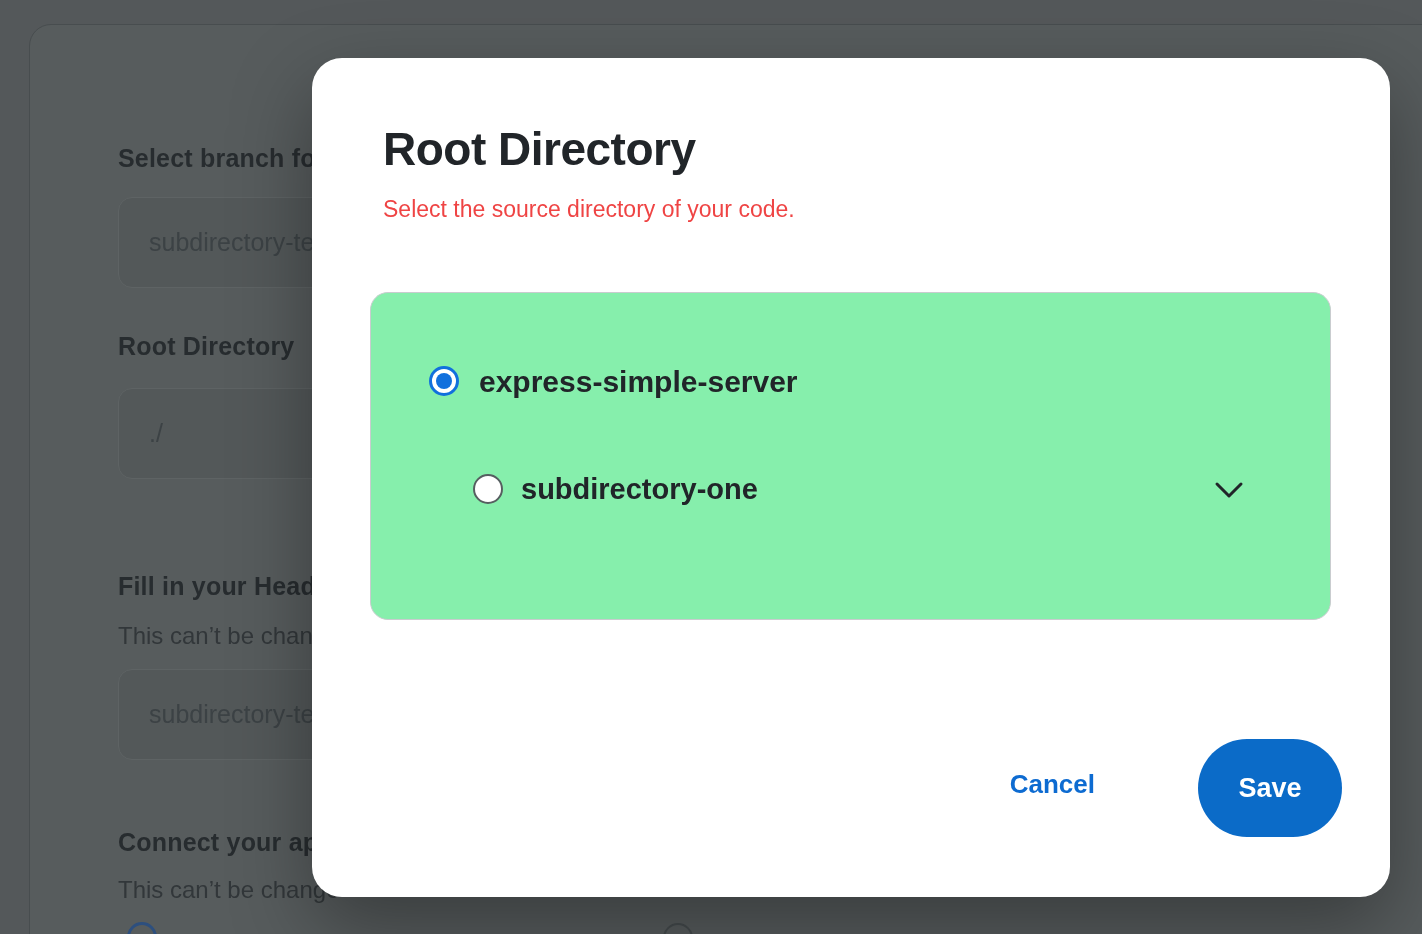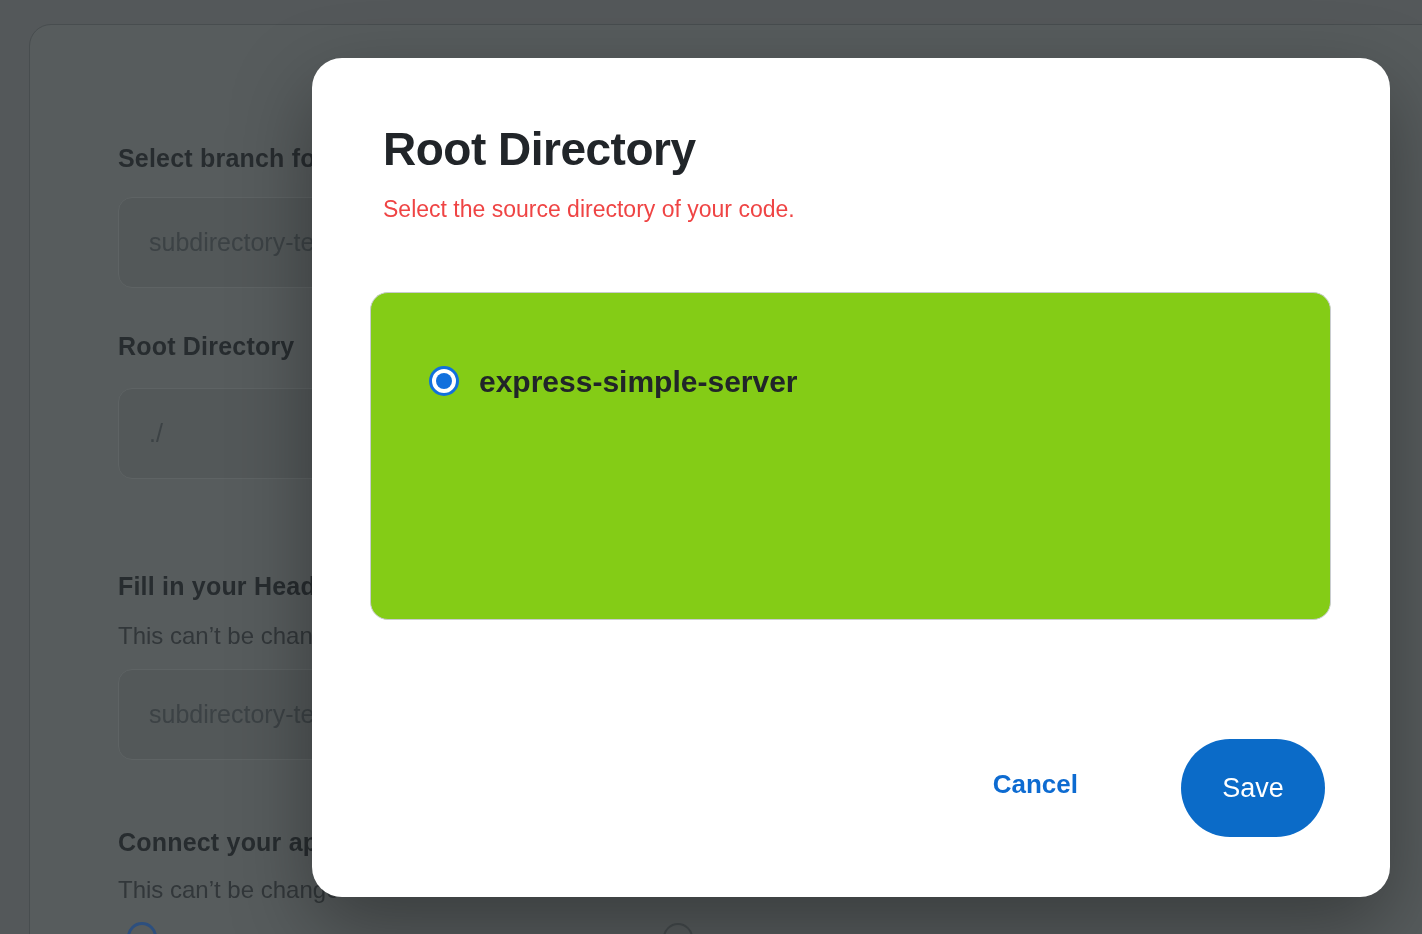--- a/index.html
+++ b/index.html
@@ -57,21 +57,21 @@
     letter-spacing: -0.5px;
   }
   .modal-subtitle {
     position: absolute; left: 71px; top: 138px;
     font-size: 23px; font-weight: 400; color: #ef4444;
   }
   .option-box {
     position: absolute; left: 58px; top: 234px;
     width: 961px; height: 328px;
     border: 1px solid #c9cccf; border-radius: 18px;
-    background: #84cc16;
+    background: #86efac;
   }
   .option-row { position: absolute; left: 0; width: 100%; height: 60px; cursor: pointer; }
   .option-row.row-0 { top: 58px; }
   .option-row.row-1 { top: 166px; }
   .radio {
     position: absolute; width: 30px; height: 30px; border-radius: 50%;
     background: #fff;
   }
   .row-0 .radio { left: 58px; top: 15px; }
   .row-1 .radio { left: 102px; top: 15px; }
@@ -85,32 +85,32 @@
   .option-label {
     position: absolute; top: 14px;
     font-weight: 700; color: #212529; white-space: nowrap;
   }
   .row-0 .option-label { left: 108px; font-size: 30px; }
   .row-1 .option-label { left: 150px; font-size: 29px; }
   .chevron {
     position: absolute; right: 86px; top: 22px; width: 30px; height: 18px;
     cursor: pointer;
   }
-  .modal-actions { position: absolute; right: 65px; bottom: 60px; height: 98px; }
+  .modal-actions { position: absolute; right: 48px; bottom: 60px; height: 98px; }
   .cancel-link {
     position: absolute; right: 247px; top: 30px;
     font-size: 26px; font-weight: 700; color: #0d6bd1;
     background: none; border: none; cursor: pointer;
     font-family: inherit; white-space: nowrap;
   }
   .save-button {
     position: absolute; right: 0; top: 0;
     width: 144px; height: 98px; border-radius: 49px;
     background: #0b6bc8; border: none; cursor: pointer;
-    color: #ffffff; font-size: 27px; font-weight: 400;
+    color: #ffffff; font-size: 27px; font-weight: 700;
     font-family: inherit;
   }
 </style>
 </head>
 <body>
 
 <div class="stage">
 
   <div class="bg-card">
 
@@ -142,20 +142,29 @@
     <div class="modal-title">Root Directory</div>
     <div class="modal-subtitle">Select the source directory of your code.</div>
 
     <div class="option-box">
 
       <div class="option-row row-0">
         <span class="radio radio-on"></span>
         <span class="option-label">express-simple-server</span>
       </div>
 
+      <div class="option-row row-1">
+        <span class="radio radio-off"></span>
+        <span class="option-label">subdirectory-one</span>
+        <span class="chevron">
+          <svg width="30" height="18" viewBox="0 0 30 18">
+            <polyline points="3,3 15,15 27,3" fill="none" stroke="#212529" stroke-width="3" stroke-linecap="round" stroke-linejoin="round"></polyline>
+          </svg>
+        </span>
+      </div>
 
     </div>
 
     <div class="modal-actions" style="width:420px;">
       <button class="cancel-link">Cancel</button>
       <button class="save-button">Save</button>
     </div>
 
   </div>
 </div>

